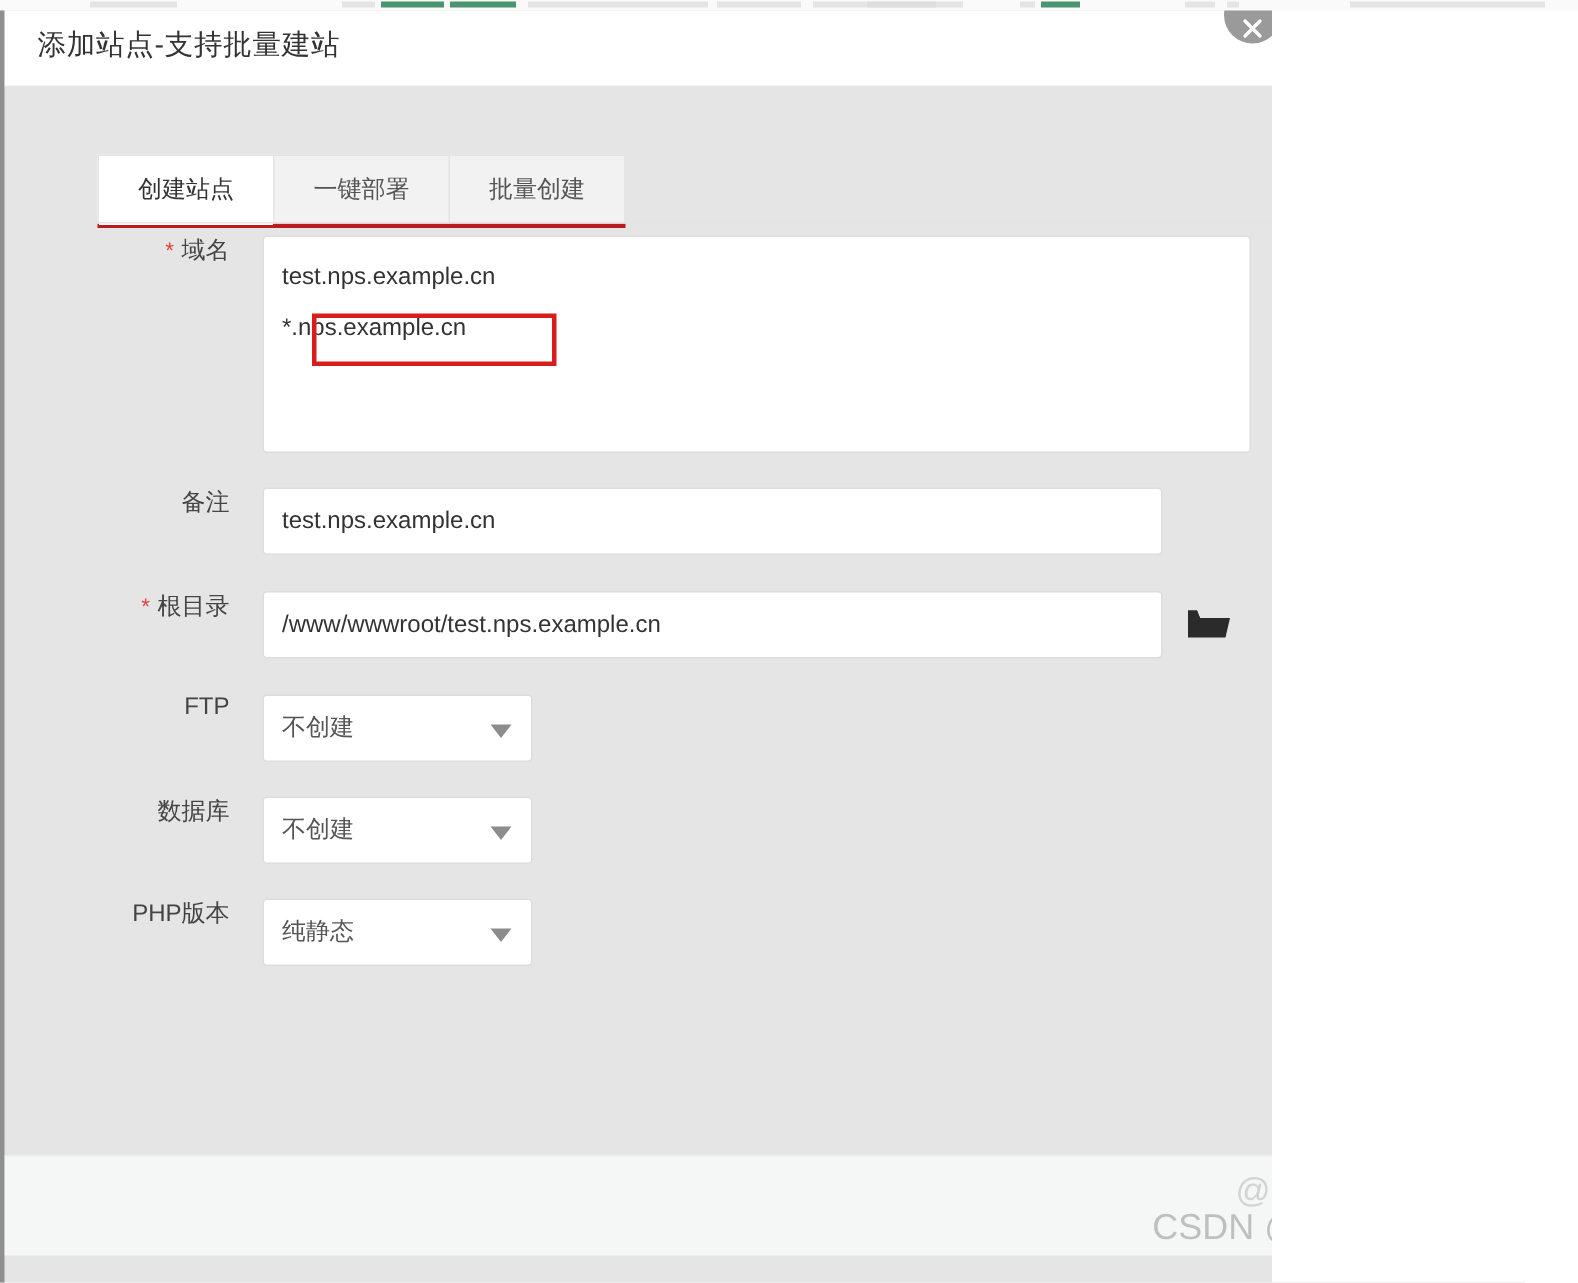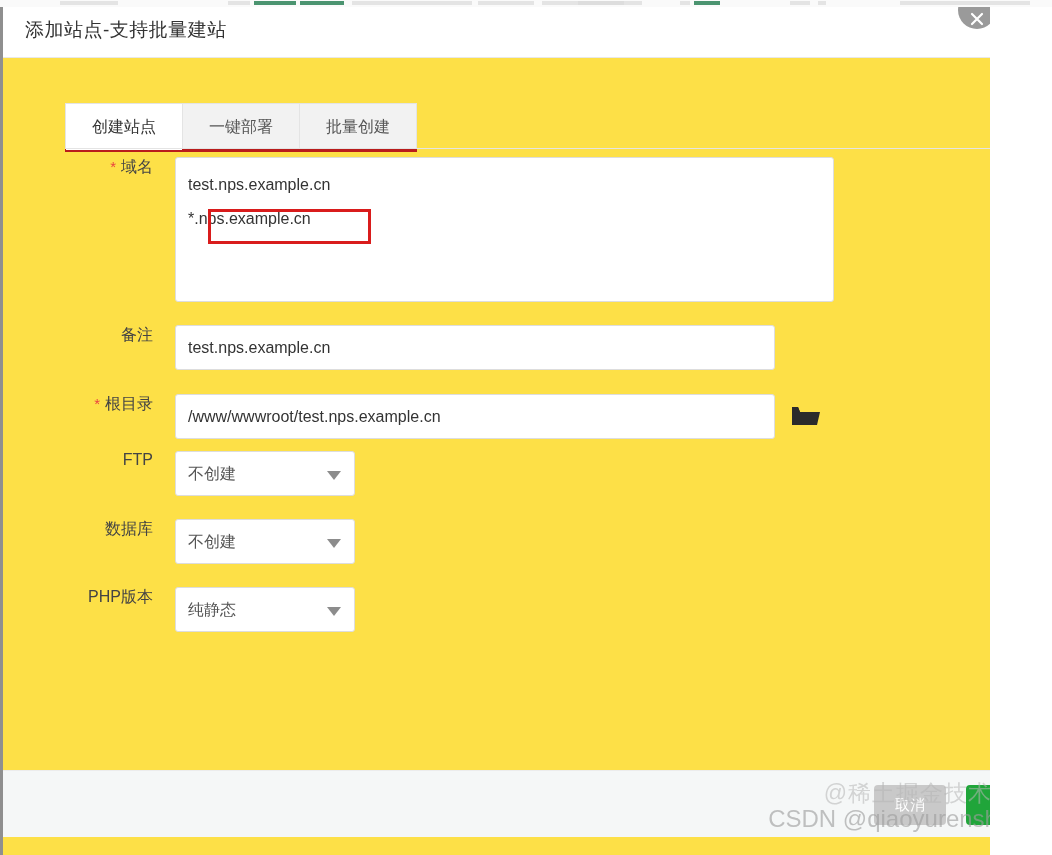--- a/index.html
+++ b/index.html
@@ -29,23 +29,23 @@
     height: 4px;
     background: #d8d8d8;
     opacity: .65;
   }
   .page-behind .smudge.green { background: #1f7a4d; opacity: .8; }
 
   .modal {
     position: absolute;
     left: 0;
     top: 7px;
-    width: 990px;
+    width: 848px;
     height: 848px;
-    background: #fde047;
+    background: #e5e5e5;
     border-left: 3px solid #8f8f8f;
     box-sizing: border-box;
     overflow: hidden;
   }
 
   
   .modal-header {
     position: relative;
     height: 51px;
     border-bottom: 1px solid #e8e8e8;
@@ -336,21 +336,21 @@
       </div>
     </div>
 
     <div class="field" style="margin-bottom:24px;">
       <div class="label">备注</div>
       <div class="control">
         <div class="txtinput remark">test.nps.example.cn</div>
       </div>
     </div>
 
-    <div class="field" style="margin-bottom:12px;border-radius:14px;">
+    <div class="field" style="margin-bottom:24px;border-radius:14px;">
       <div class="label">
         <span class="req">*</span><span>根目录</span>
       </div>
       <div class="control">
         <div class="txtinput rootdir">/www/wwwroot/test.nps.example.cn</div>
         <div class="folder-icon">
           <svg width="30" height="28" viewBox="0 0 30 28">
             <path d="M1 5 L1 23 L26 23 L29 10 L9 10 L7 5 Z" fill="#2b2b2b"></path>
             <path d="M1 5 L7 5 L9 10 L26 10 L26 13 L4 13 L1 23 Z" fill="#2b2b2b"></path>
           </svg>

